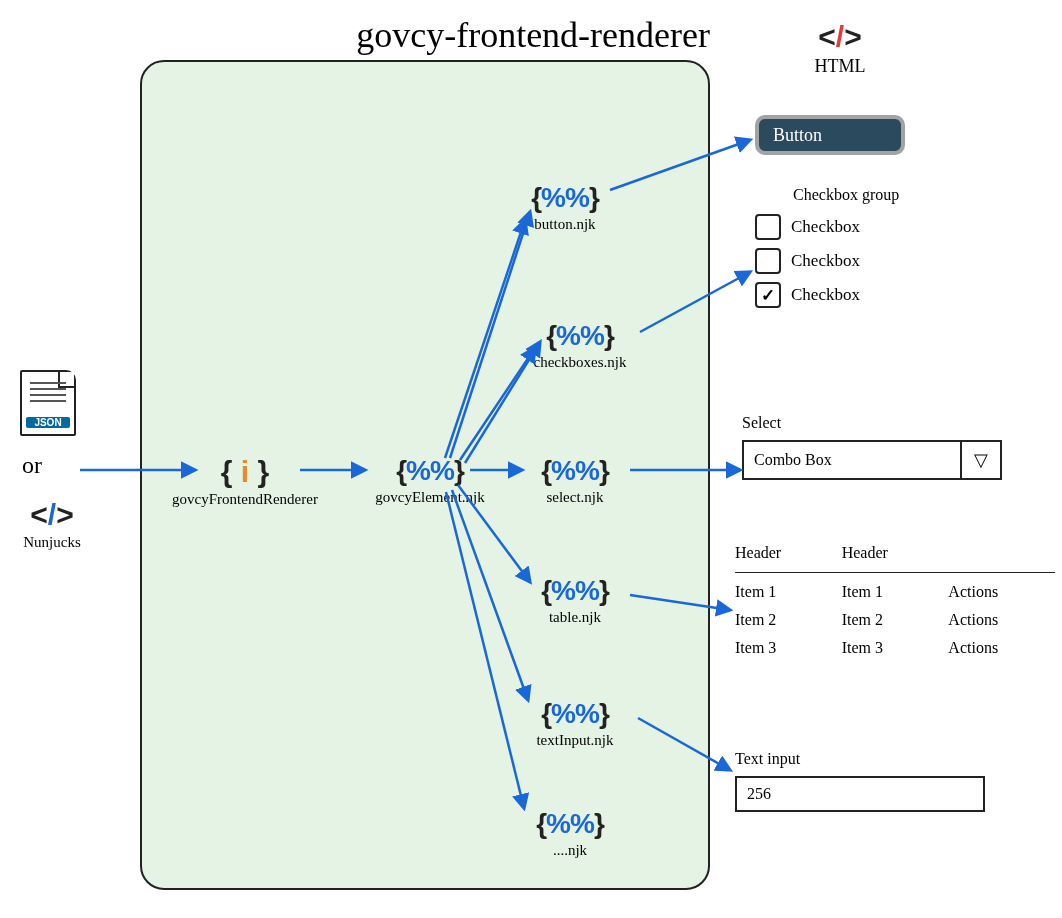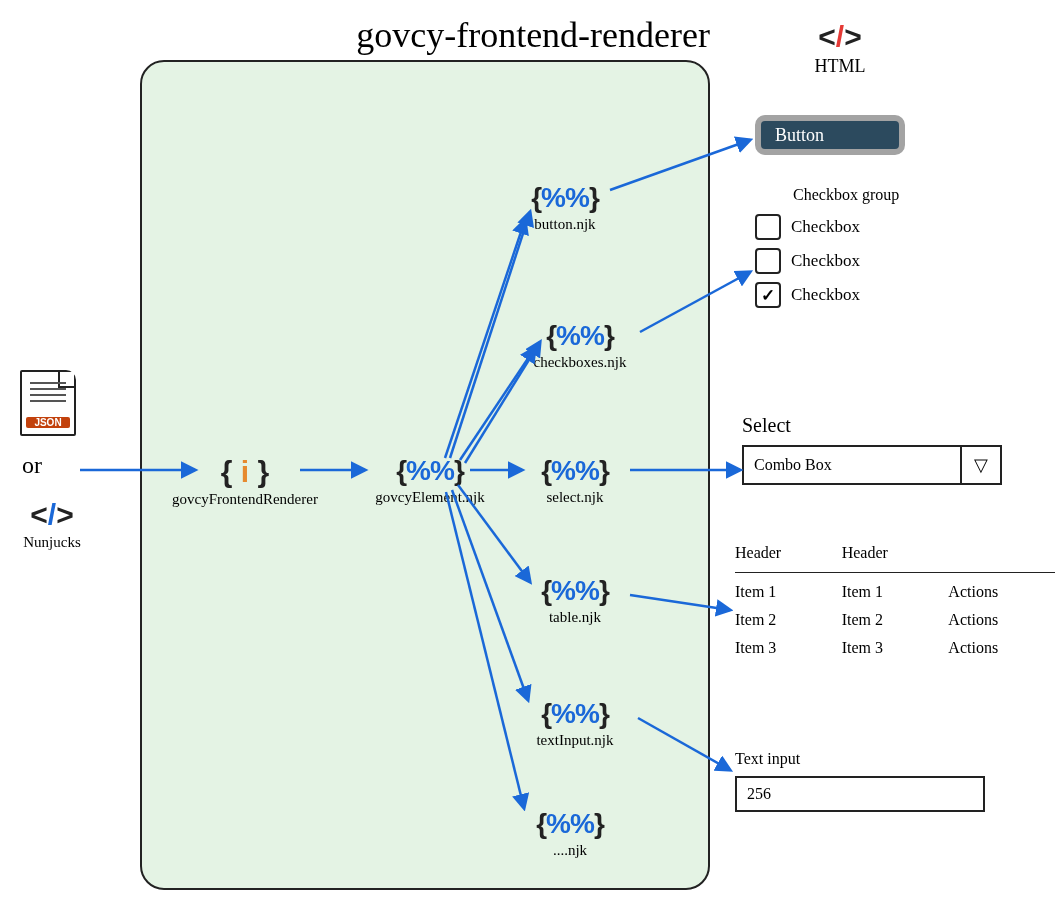--- a/index.html
+++ b/index.html
@@ -78,21 +78,21 @@
     top: 10px; left: 8px; right: 8px;
   }
   .json-file .lines div {
     height: 2px;
     background: #555;
     margin-bottom: 4px;
   }
   .json-file .tag {
     position: absolute;
     bottom: 6px; left: 4px; right: 4px;
-    background: #c2410c; color: #fff;
+    background: #0369a1; color: #fff;
     font-size: 10px; text-align: center;
     border-radius: 2px;
     font-family: Arial, sans-serif;
     font-weight: bold;
   }
   .code-icon {
     font-family: "Segoe UI", Arial, sans-serif;
     font-size: 30px;
     font-weight: bold;
   }
@@ -102,21 +102,21 @@
   .or-text {
     position: absolute;
     font-size: 24px;
   }
   
   .widget-button {
     position: absolute;
     width: 150px; height: 40px;
     background: #2c4a5e;
     color: #fff;
-    border: 6px solid #a3a3a3;
+    border: 4px solid #a3a3a3;
     border-radius: 10px;
     font-size: 18px;
     display: flex;
     align-items: center;
     padding-left: 14px;
   }
   .widget-checkbox-group {
     position: absolute;
     width: 200px;
   }
@@ -140,21 +140,21 @@
     align-items: center;
     justify-content: center;
     font-weight: bold;
     font-family: Arial, sans-serif;
   }
   .widget-select {
     position: absolute;
     width: 260px;
   }
   .widget-select .legend {
-    font-size: 20px;
+    font-size: 16px;
     margin-bottom: 8px;
   }
   .combo {
     display: flex;
     border: 2px solid #222;
     height: 40px;
     align-items: center;
     background: #fff;
   }
   .combo .val {

